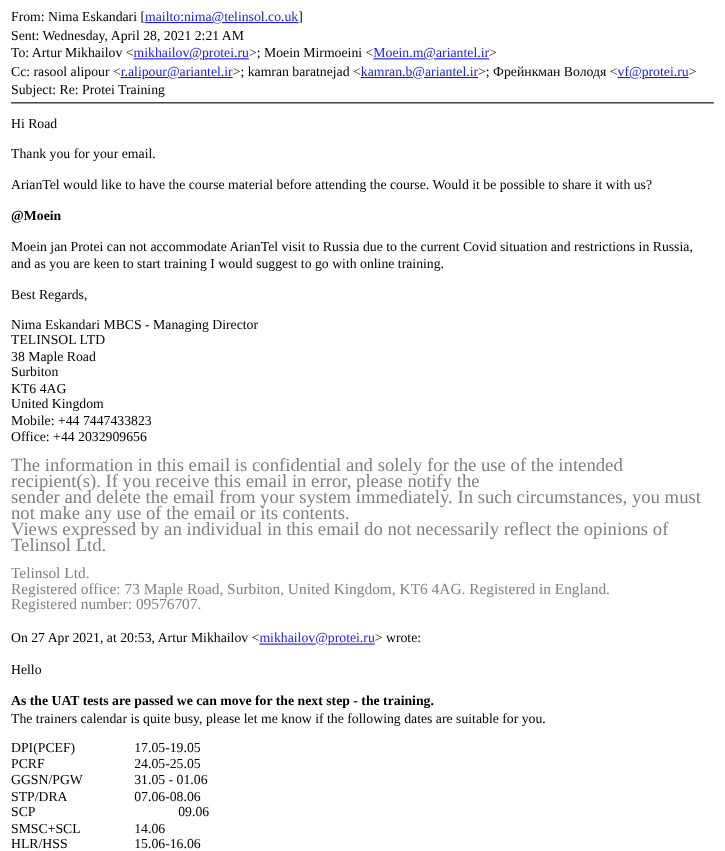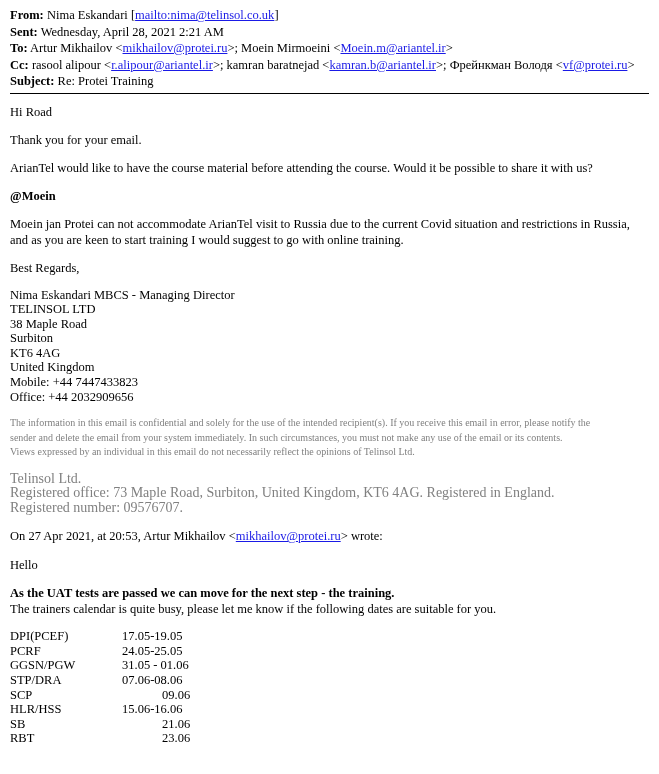--- a/index.html
+++ b/index.html
@@ -18,21 +18,21 @@
   .page {
     padding: 7px 10px 0 10px;
     box-sizing: border-box;
     width: 659px;
   }
   .hdr-line {
     line-height: 16.5px;
     white-space: normal;
   }
   .hdr-label {
-    font-weight: bold;
+    font-weight: normal;
   }
   a.link {
     color: #1a1ae6;
     text-decoration: underline;
   }
   .hr {
     border: 0;
     border-top: 1px solid #000000;
     margin: 3px 0 4px 0;
     width: 100%;
@@ -50,21 +50,21 @@
   }
   .sig-block {
     line-height: 14.6px;
     margin-bottom: 12px;
   }
   .sig-block div {
     white-space: nowrap;
   }
   .disclaimer {
     color: #808080;
-    font-size: 10px;
+    font-size: 17px;
     line-height: 14.5px;
     margin-bottom: 12px;
   }
   .legal {
     color: #808080;
     font-size: 14px;
     line-height: 14.5px;
     margin-bottom: 13px;
   }
   .quoted-head {
@@ -160,20 +160,21 @@
 
     <div class="para tight">As the UAT tests are passed we can move for the next step - the training.</div>
     <div class="para">The trainers calendar is quite busy, please let me know if the following dates are suitable for you.</div>
 
     <div class="sched">
       <div class="sched-row"><span class="sched-name">DPI(PCEF)</span><span class="sched-date">17.05-19.05</span></div>
       <div class="sched-row"><span class="sched-name">PCRF</span><span class="sched-date">24.05-25.05</span></div>
       <div class="sched-row"><span class="sched-name">GGSN/PGW</span><span class="sched-date">31.05 - 01.06</span></div>
       <div class="sched-row"><span class="sched-name">STP/DRA</span><span class="sched-date">07.06-08.06</span></div>
       <div class="sched-row"><span class="sched-name">SCP</span><span class="sched-date" style="padding-left:40px">09.06</span></div>
+      <div class="sched-row"><span class="sched-name">SMSC+SCL</span><span class="sched-date">14.06</span></div>
       <div class="sched-row"><span class="sched-name">HLR/HSS</span><span class="sched-date">15.06-16.06</span></div>
       <div class="sched-row"><span class="sched-name">SB</span><span class="sched-date" style="padding-left:40px">21.06</span></div>
       <div class="sched-row"><span class="sched-name">RBT</span><span class="sched-date" style="padding-left:40px">23.06</span></div>
 
     </div>
 
   </div>
 </div>
 
 </body></html>

